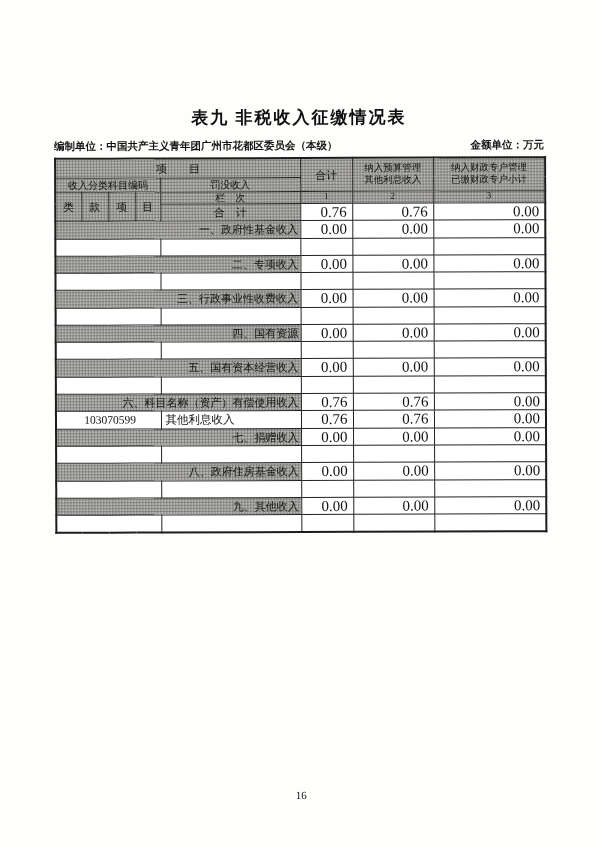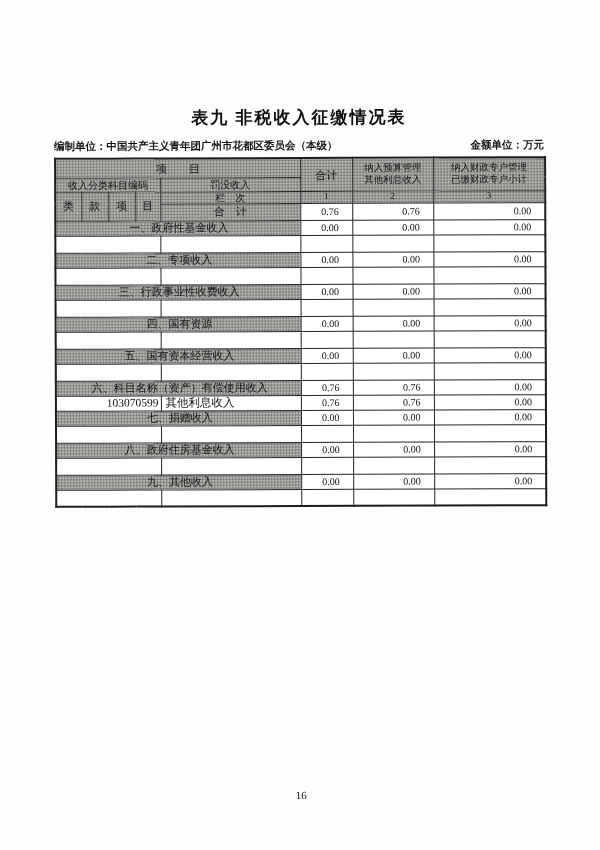--- a/index.html
+++ b/index.html
@@ -54,23 +54,23 @@
     background-color: #b1b0ac;
     background-image: radial-gradient(rgba(45,45,45,.45) 0.8px, transparent 1.5px),
                       radial-gradient(rgba(255,255,255,.25) 0.7px, transparent 1.4px);
     background-size: 3px 3px, 3px 3px;
     background-position: 0 0, 1.5px 1.5px;
   }
   .ctr { text-align: center; }
   .hdr-small { font-size: 9.5px; text-align: center; }
   .hdr-small span { display: block; line-height: 1.25; }
   .colno { font-size: 9px; text-align: center; }
-  .num { text-align: right; padding-right: 13px; font-size: 10px; background: #fff; }
-  .lbl { text-align: center; padding-left: 4px; font-size: 11px; }
-  .code { text-align: right; padding-left: 5px; font-size: 11.5px; background: #fff; }
+  .num { text-align: right; padding-right: 5px; font-size: 15px; background: #fff; }
+  .lbl { text-align: right; padding-left: 4px; font-size: 11px; }
+  .code { text-align: center; padding-left: 5px; font-size: 11.5px; background: #fff; }
   .name { text-align: left; padding-left: 4px; font-size: 11.5px; background: #fff; }
   tr.hA { height: 19px; }
   tr.hB { height: 14px; }
   tr.hC { height: 12px; }
   tr.hD { height: 17px; }
   tr.data { height: 15px; }
   tr.dataTall { height: 17px; }
   .pageno {
     position: absolute;
     top: 789px; left: 0; width: 100%;

